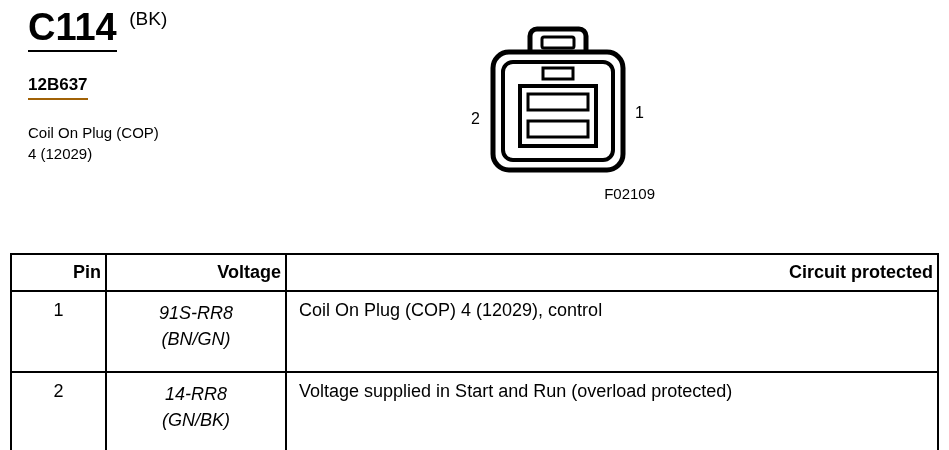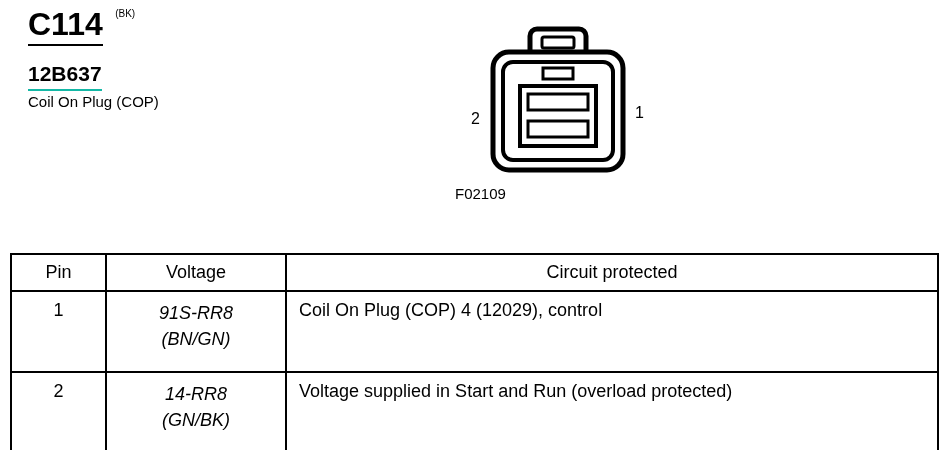--- a/index.html
+++ b/index.html
@@ -11,81 +11,81 @@
     color: #000000;
     font-family: "Liberation Sans", "DejaVu Sans", sans-serif;
     overflow: hidden;
   }
 
   
   .hdr { position: absolute; left: 28px; top: 6px; }
   .cid-row { white-space: nowrap; }
   .cid {
     display: inline-block;
-    font-size: 32px;
+    font-size: 38px;
     font-weight: bold;
     border-bottom: 2px solid #000;
     padding-bottom: 1px;
   }
   .ccolor {
-    font-size: 10px;
+    font-size: 19px;
     font-weight: normal;
     vertical-align: top;
     position: relative;
     top: 2px;
     margin-left: 8px;
   }
   .pn {
     display: inline-block;
-    margin-top: 16px;
-    font-size: 21px;
+    margin-top: 23px;
+    font-size: 17px;
     font-weight: bold;
-    border-bottom: 2px solid #14b8a6;
+    border-bottom: 2px solid #a16207;
     padding-bottom: 3px;
   }
-  .desc { font-size: 15px; line-height: 21px; }
+  .desc { margin-top: 22px; font-size: 15px; line-height: 21px; }
 
   
   .connector {
     position: absolute;
     left: 455px;
     top: 24px;
     width: 200px;
     height: 178px;
     margin: 0;
   }
   .connector svg { position: absolute; left: 33px; top: 2px; }
   .pin-label { position: absolute; font-size: 16px; }
   .pin-left  { left: 16px;  top: 86px; }
   .pin-right { left: 180px; top: 80px; }
   .figid {
     position: absolute;
     left: 0; right: 0;
     bottom: 0;
-    text-align: left;
+    text-align: right;
     font-size: 15px;
   }
 
   
   table.pinout {
     position: absolute;
     left: 10px;
     top: 253px;
     width: 929px;
     border-collapse: collapse;
     table-layout: fixed;
     font-size: 18px;
   }
   table.pinout th, table.pinout td {
     border: 2px solid #000;
     vertical-align: top;
   }
   table.pinout th {
-    font-weight: normal;
-    text-align: center;
+    font-weight: bold;
+    text-align: right;
     padding: 7px 4px;
   }
   col.c-pin { width: 95px; }
   col.c-circuit { width: 180px; }
   table.pinout td { height: 70px; padding-top: 8px; }
   td.pin-cell, td.circuit-cell { text-align: center; }
   td.circuit-cell div { line-height: 26px; font-style: italic; }
   td.func-cell { text-align: left; padding-left: 12px; padding-right: 0; }
 </style>
 </head>
@@ -96,20 +96,21 @@
   <header class="hdr">
     <div class="cid-row">
       <span class="cid">C114</span>
       <span class="ccolor">(BK)</span>
     </div>
     <div>
       <span class="pn">12B637</span>
     </div>
     <div class="desc">
       <div>Coil On Plug (COP)</div>
+      <div>4 (12029)</div>
     </div>
   </header>
 
   <figure class="connector">
     <span class="pin-label pin-left">2</span>
 
     <svg width="140" height="150" viewBox="0 0 140 150">
 
       <rect x="42" y="3" width="56" height="36" rx="7" fill="#fff" stroke="#000" stroke-width="5"></rect>
 

